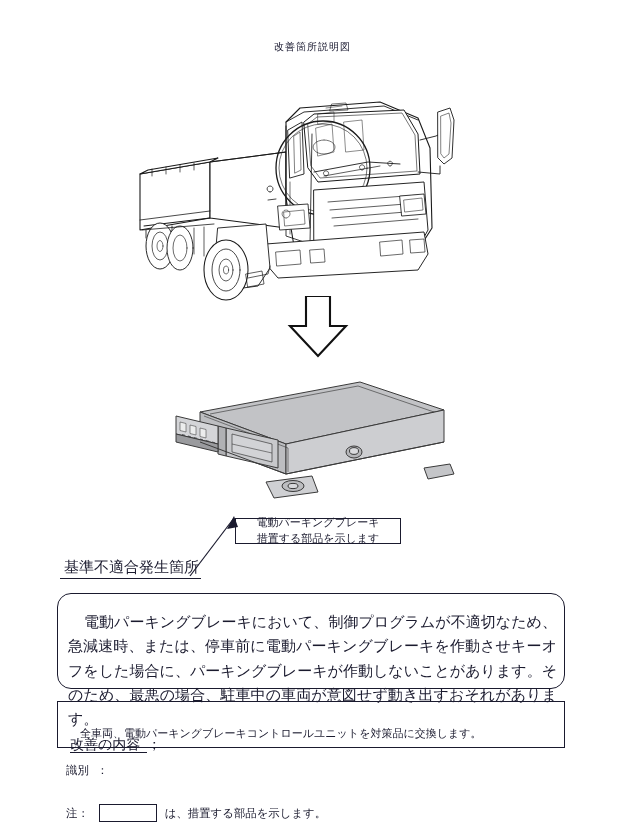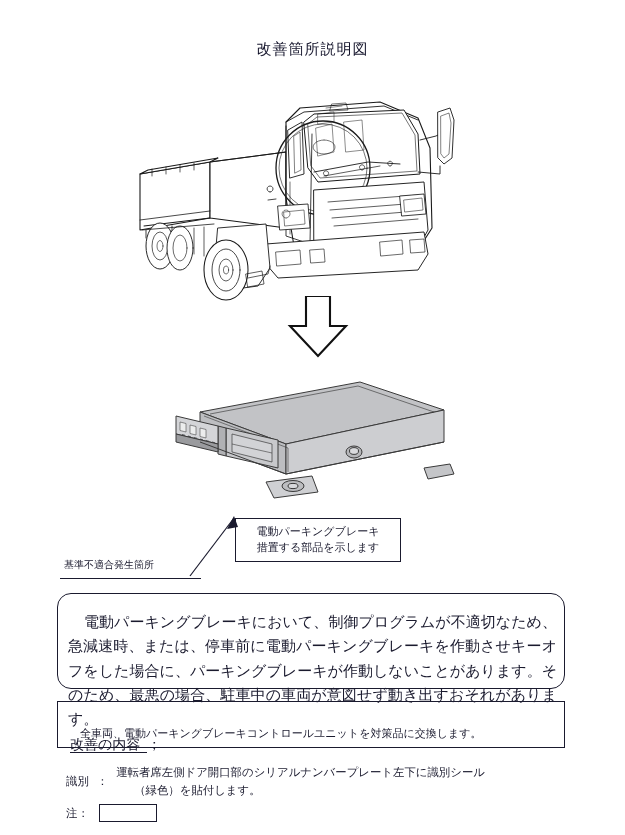--- a/index.html
+++ b/index.html
@@ -16,21 +16,21 @@
     overflow: hidden;
   }
 
   
   .page-title {
     position: absolute;
     top: 40px;
     left: 0;
     width: 625px;
     text-align: center;
-    font-size: 15px;
+    font-size: 10px;
     letter-spacing: 1px;
     color: #14142b;
   }
 
   
   .truck-figure {
     position: absolute;
     left: 118px;
     top: 78px;
     width: 368px;
@@ -57,37 +57,37 @@
     width: 60px;
     height: 66px;
   }
 
   
   .callout-box {
     position: absolute;
     left: 235px;
     top: 518px;
     width: 166px;
-    height: 44px;
+    height: 26px;
     border: 1px solid #1a1a2e;
     box-sizing: border-box;
     display: flex;
     flex-direction: column;
     align-items: center;
     justify-content: center;
     line-height: 1.45;
     font-size: 11px;
   }
 
   
   .nonconf-label {
     position: absolute;
     left: 64px;
     top: 558px;
-    font-size: 10px;
+    font-size: 15px;
     white-space: nowrap;
   }
   .nonconf-underline {
     position: absolute;
     left: 60px;
     top: 578px;
     width: 141px;
     height: 0;
     border-top: 1px solid #1a1a2e;
   }
@@ -345,22 +345,19 @@
 
 <div class="improve-box"></div>
 <div class="improve-heading">
   <span class="ul">改善の内容</span><span>；</span>
 </div>
 <div class="improve-body">全車両、電動パーキングブレーキコントロールユニットを対策品に交換します。</div>
 
 <div class="ident-row">
   <span class="ident-key">識別</span>
   <span class="ident-colon">：</span>
-  <span class="ident-val">
-    <span>運転者席左側ドア開口部のシリアルナンバープレート左下に識別シール</span>
-    <span class="l2">（緑色）を貼付します。</span>
-  </span>
 </div>
 
 <div class="note-row">
   <span class="note-key">注：</span>
   <span class="note-swatch"></span>
+  <span>は、措置する部品を示します。</span>
 </div>
 
 </body></html>

